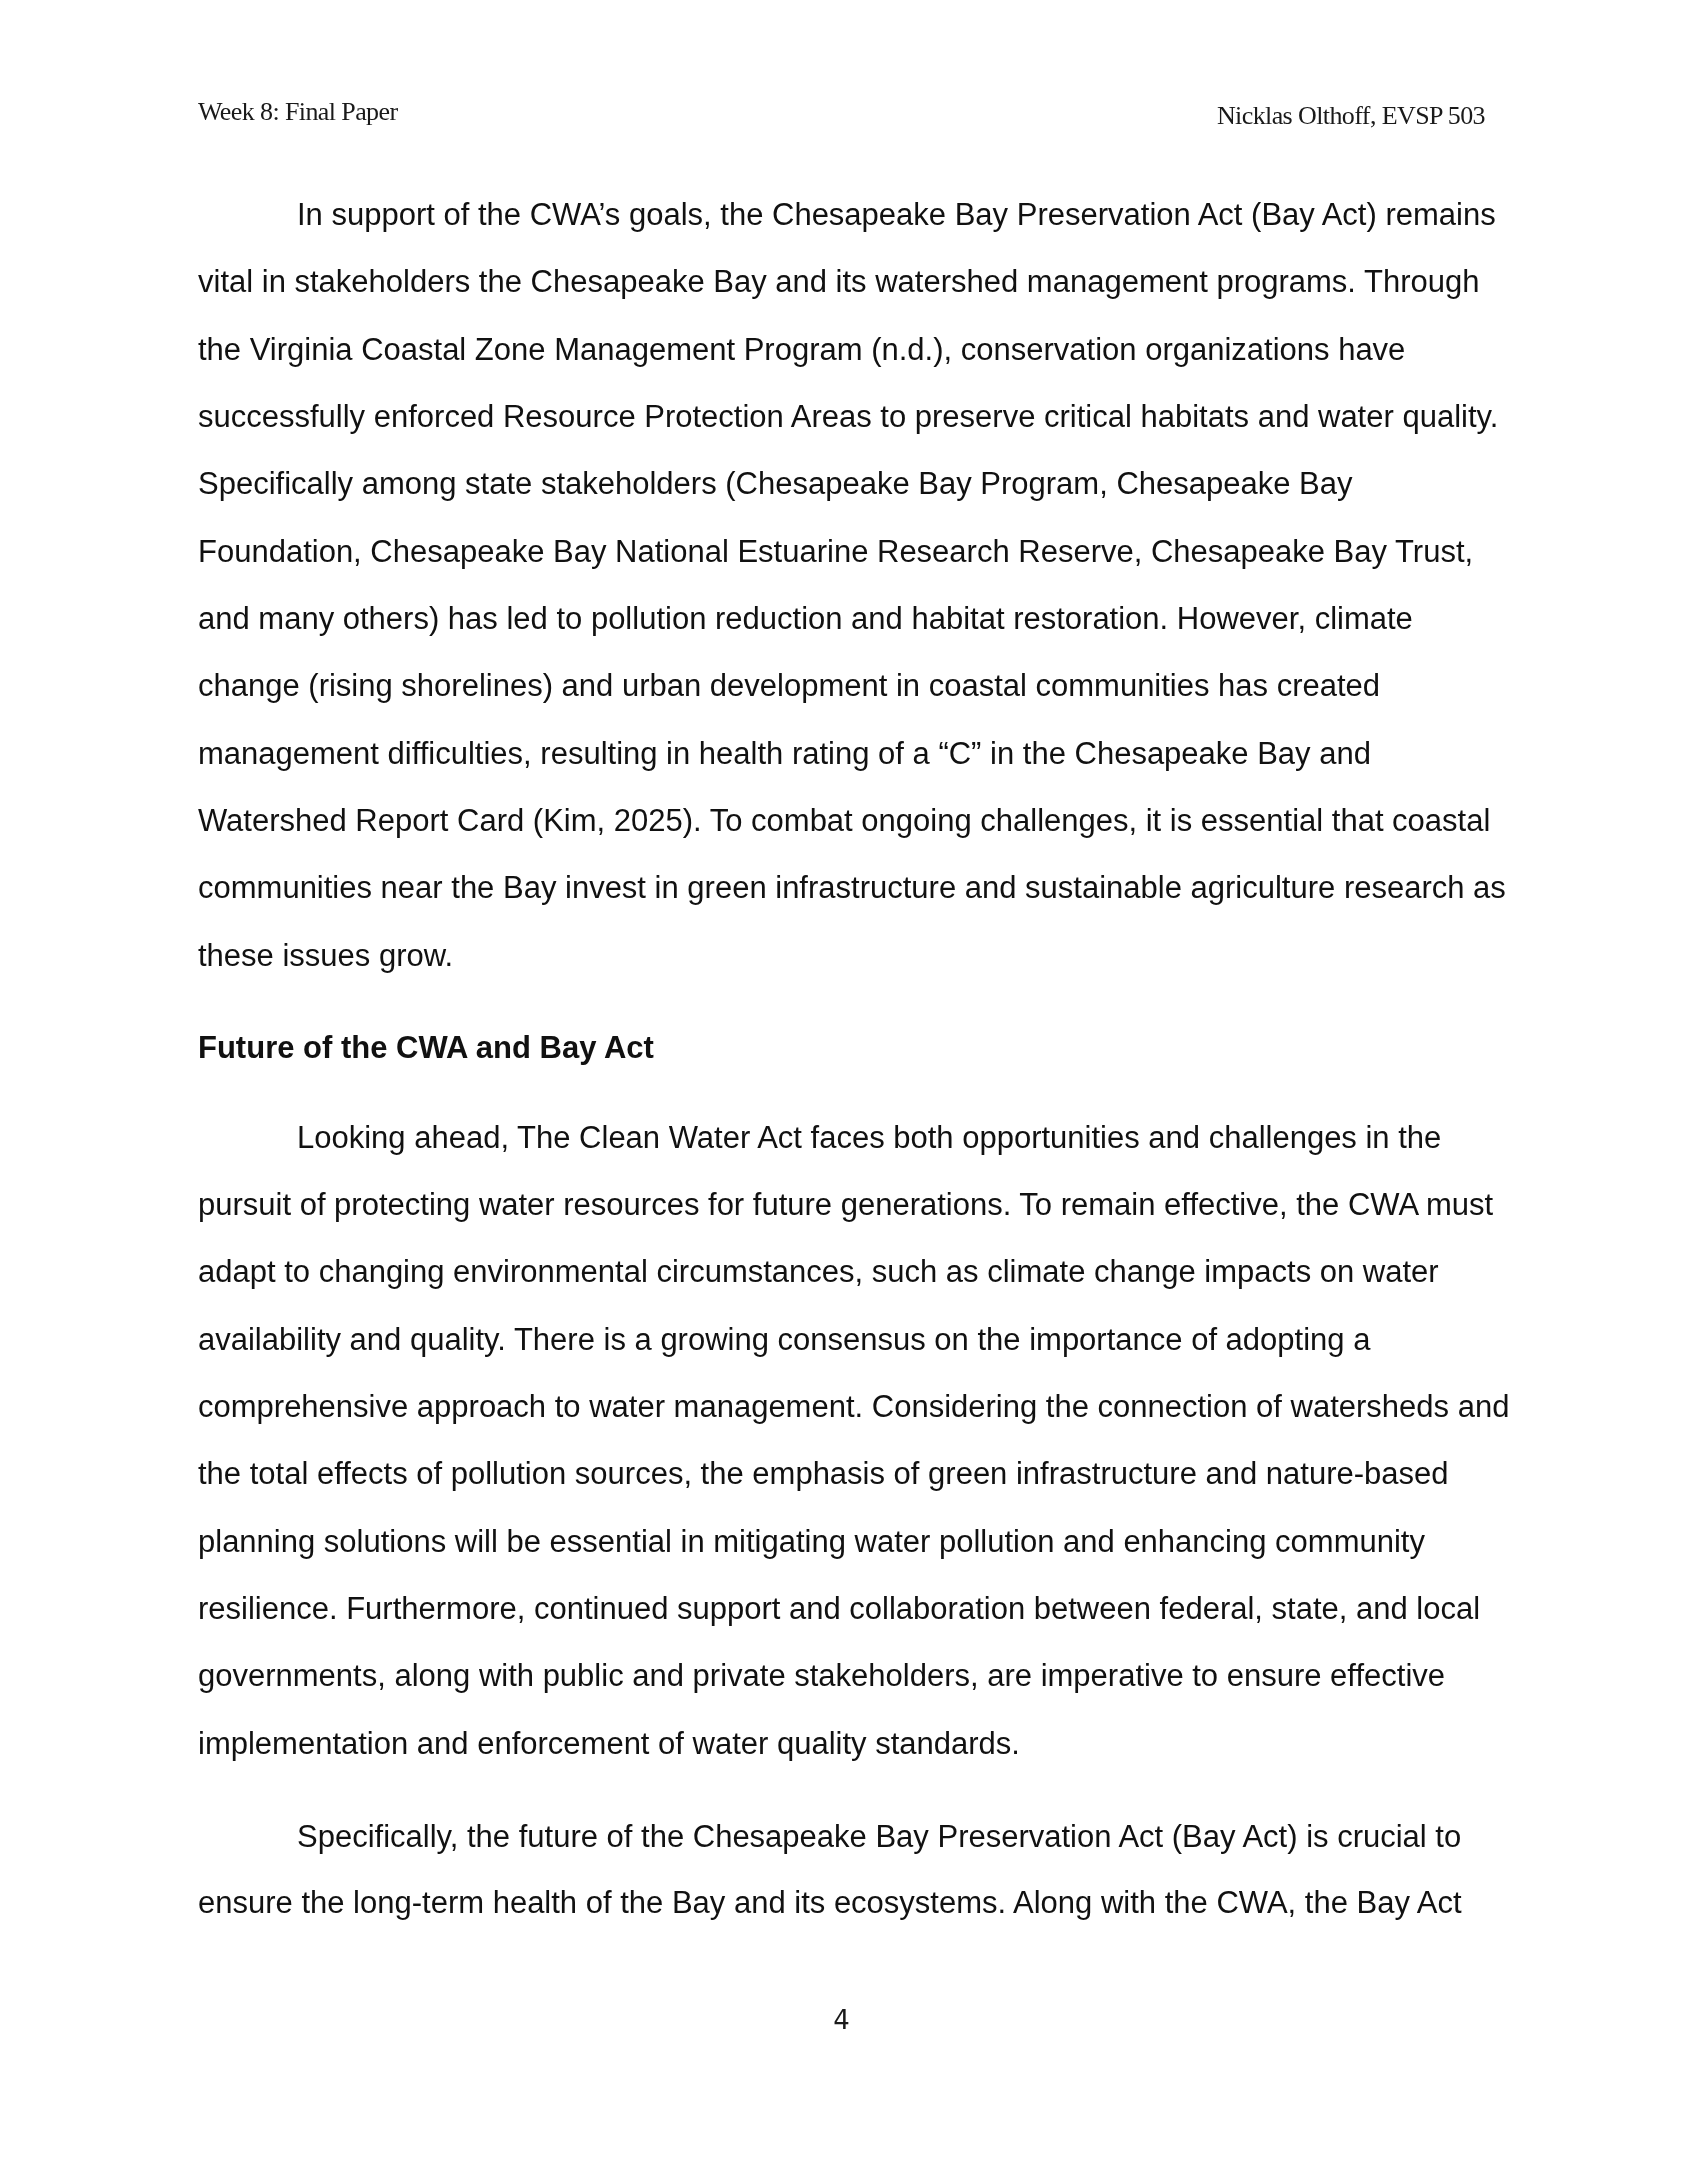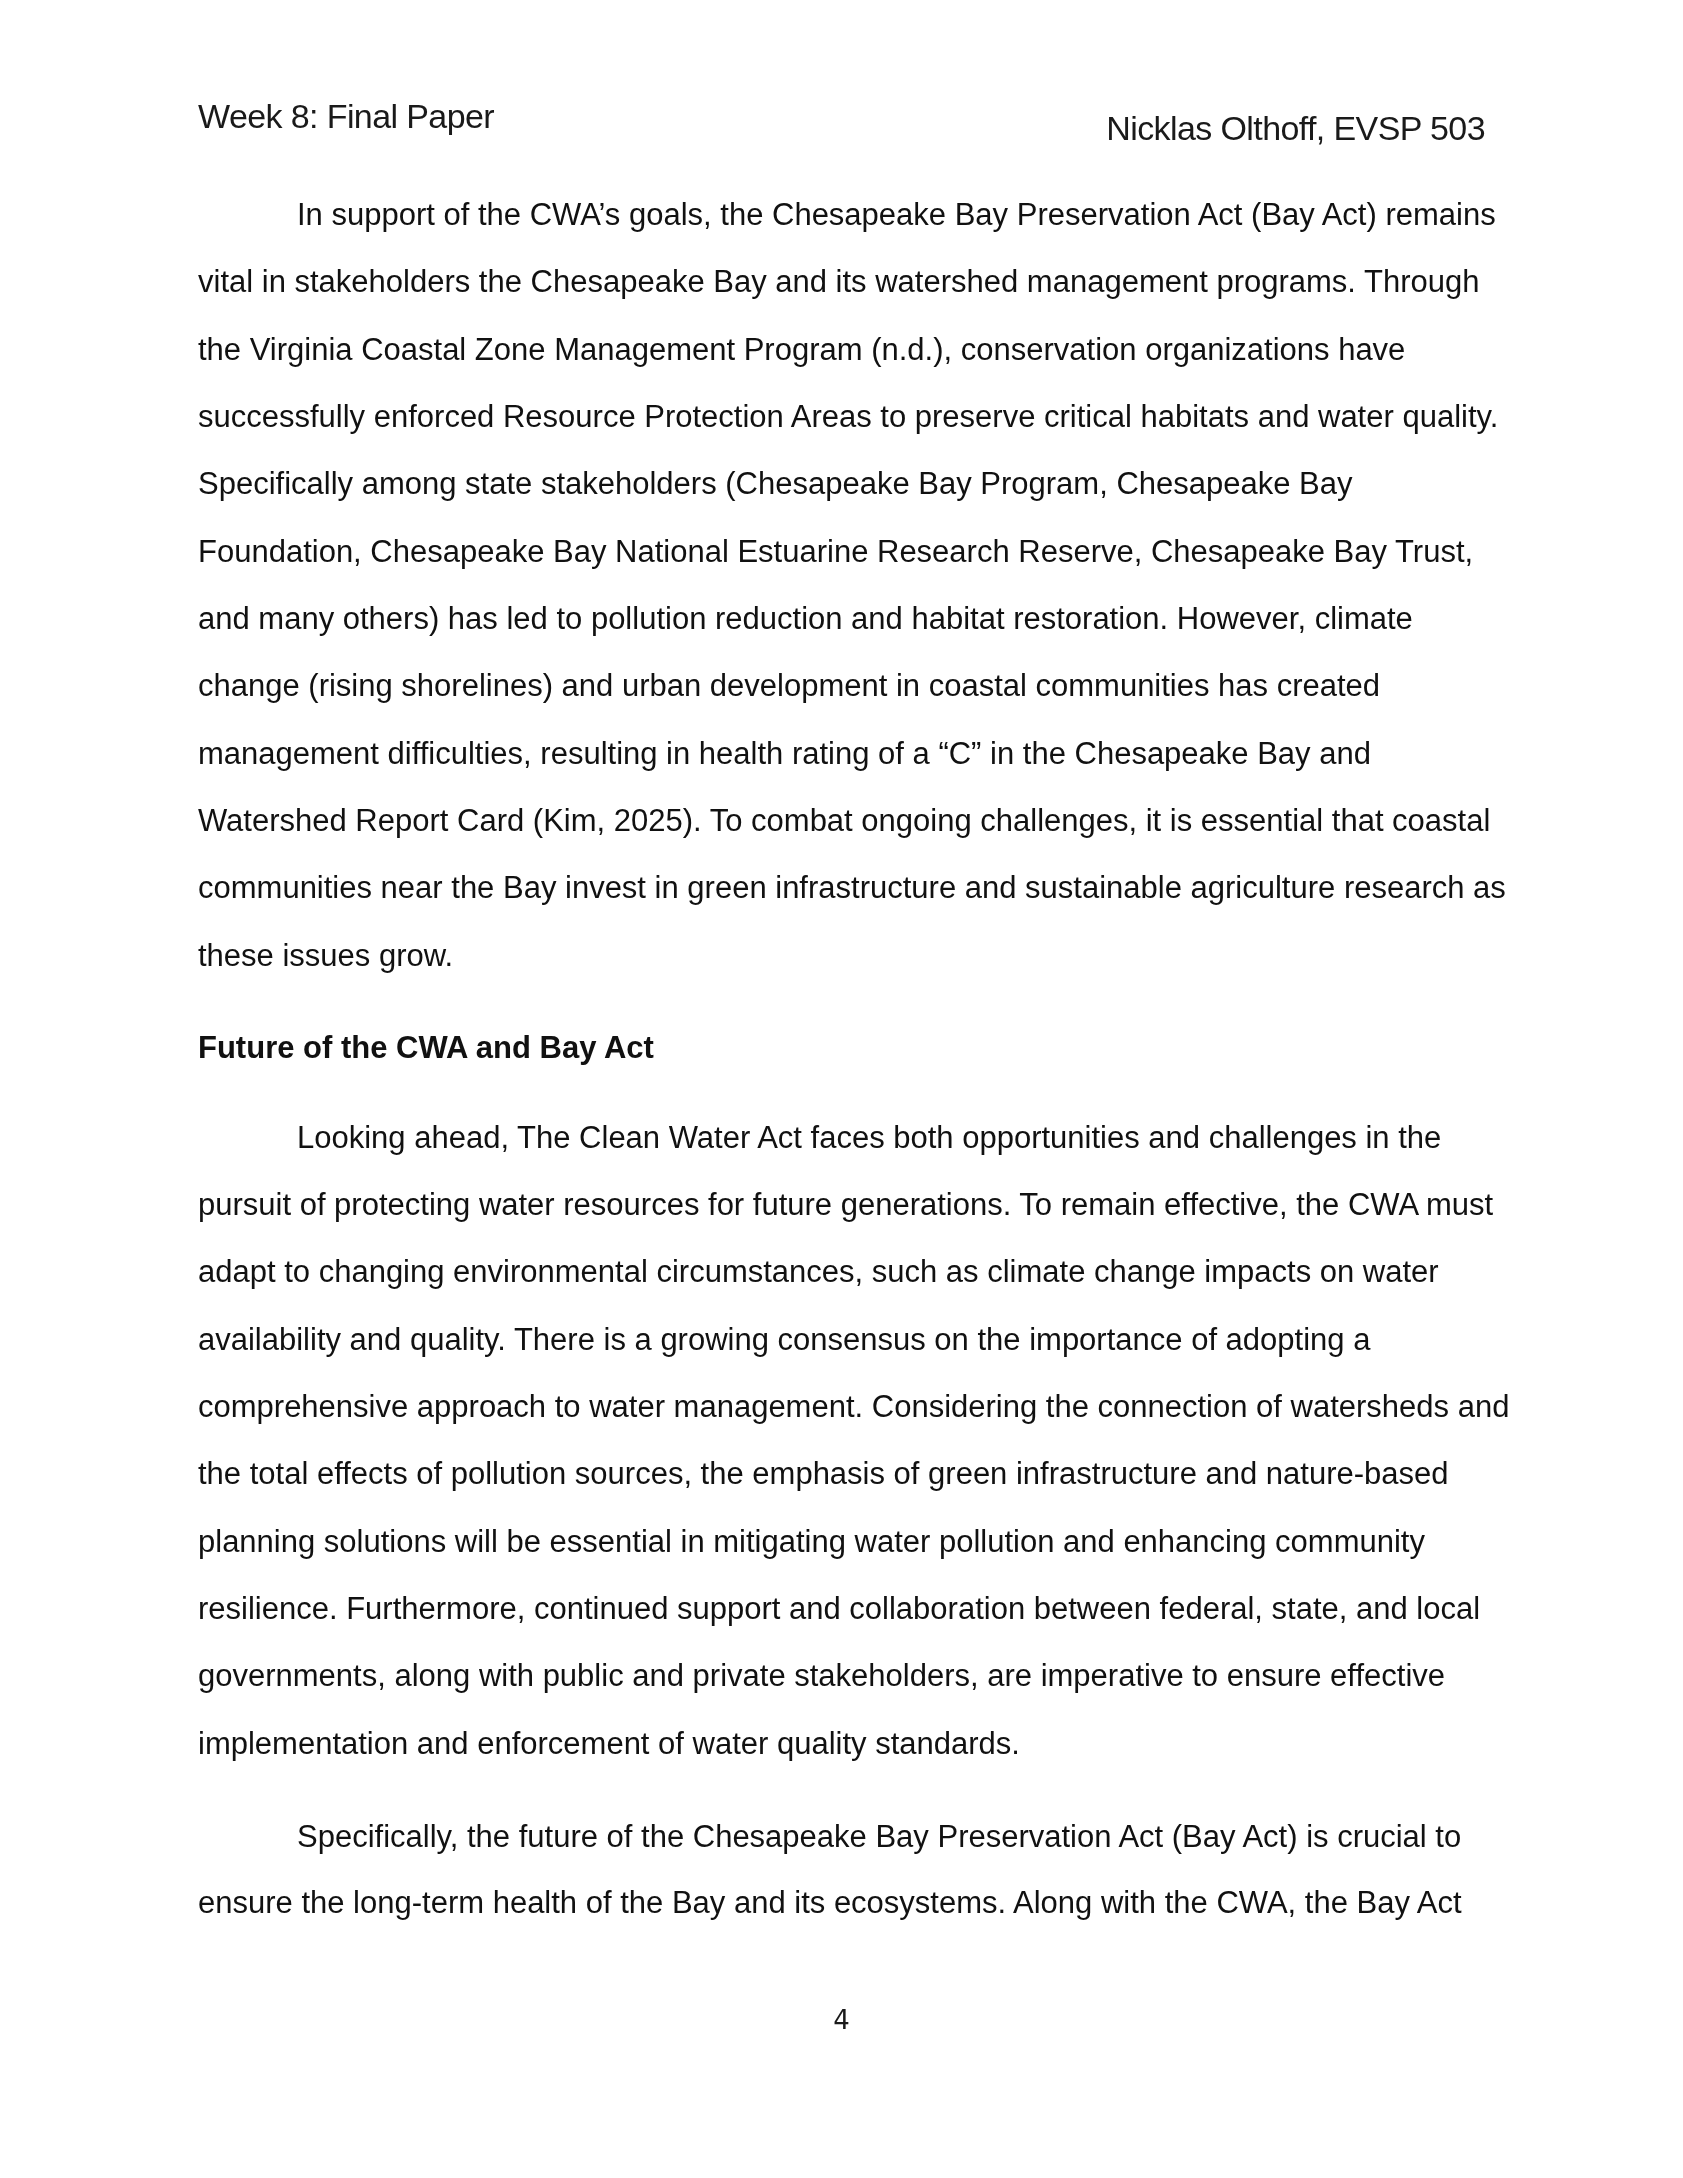--- a/index.html
+++ b/index.html
@@ -20,35 +20,35 @@
       width: 1683px;
       height: 2178px;
       background: #ffffff;
     }
     .header {
       position: absolute;
       left: 198px;
       right: 198px;
       top: 97px;
       height: 40px;
-      font-family: Liberation Sans, sans-serif;
-      font-size: 34px;
+      font-family: Liberation Serif, serif;
+      font-size: 26px;
       color: #1a1a1a;
     }
     .header-left {
       position: absolute;
       left: 0;
       top: 0;
       white-space: nowrap;
       letter-spacing: -0.6px;
     }
     .header-right {
       position: absolute;
       right: 0;
-      top: 12px;
+      top: 4px;
       white-space: nowrap;
       letter-spacing: -0.6px;
     }
     .body-text {
       position: absolute;
       left: 198px;
       top: 0;
       width: 1287px;
       font-family: "Liberation Sans", sans-serif;
       font-size: 31px;

